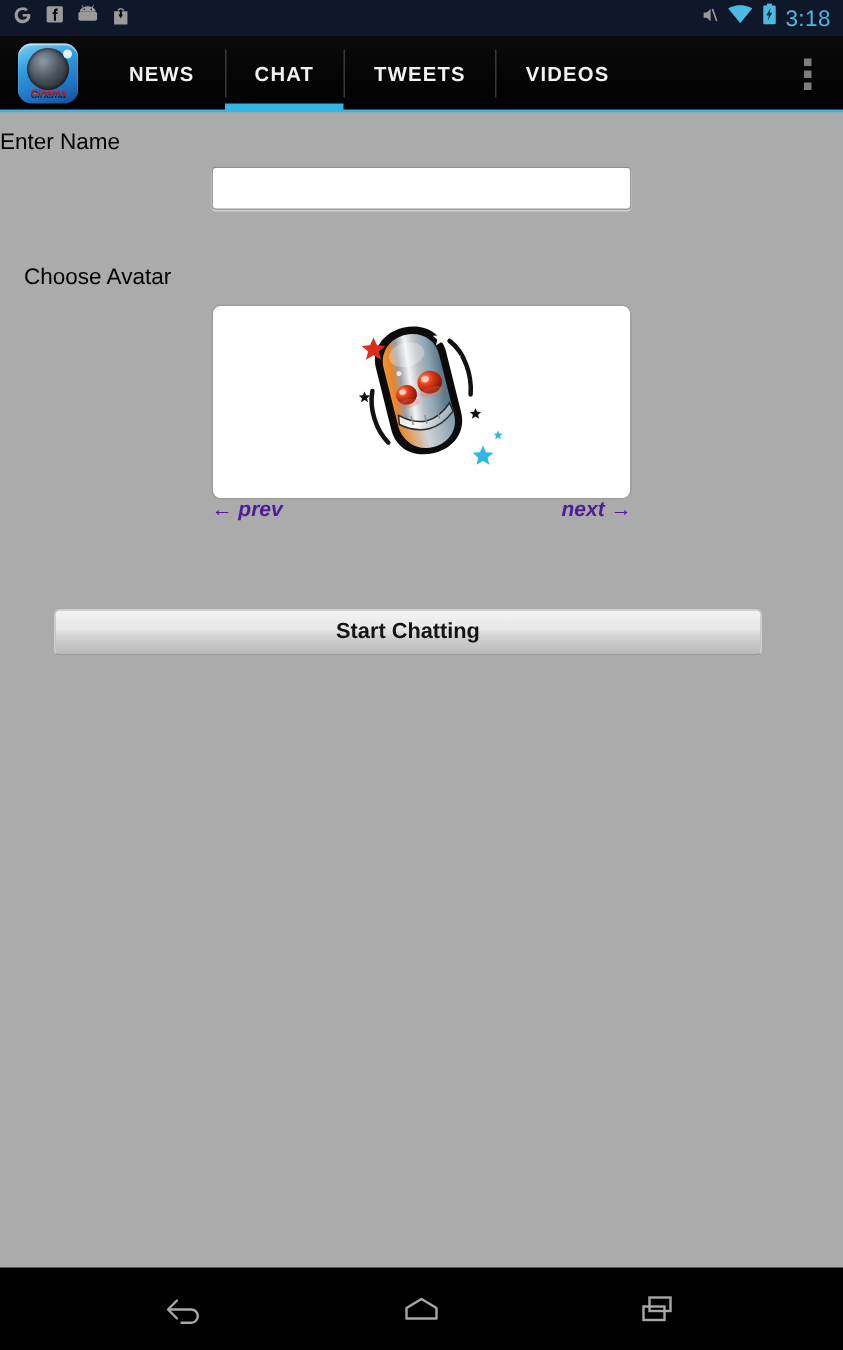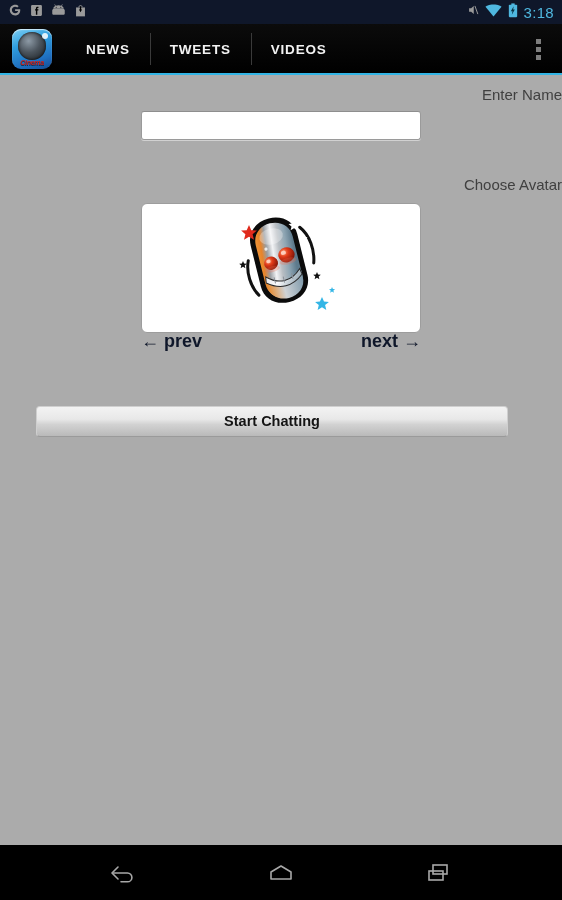--- a/index.html
+++ b/index.html
@@ -160,22 +160,22 @@
 
   
   #content {
     position: absolute;
     left: 0; top: 75px;
     width: 562px;
     height: 770px;
     background: #ababab;
   }
   .section-label {
-    text-align: right;
-    color: #404040;
+    text-align: left;
+    color: #000000;
     font-size: 15px;
     font-family: "Liberation Sans", sans-serif;
   }
   #name-label { margin-top: 11px; }
 
   #name-input {
     display: block;
     position: absolute;
     left: 141px;
     top: 36px;
@@ -219,25 +219,26 @@
   #nav-row {
     position: absolute;
     left: 141px;
     top: 256px;
     width: 280px;
     display: flex;
     justify-content: space-between;
     align-items: center;
   }
   .nav-link {
-    color: #0f172a;
-    font-size: 18px;
+    color: #4c1d95;
+    font-size: 14px;
     font-weight: bold;
     font-family: "Liberation Sans", sans-serif;
     cursor: default;
+    font-style: italic;
   }
 
   #start-button {
     position: absolute;
     left: 36px;
     top: 331px;
     width: 472px;
     height: 31px;
     box-sizing: border-box;
     border: 1px solid #cfcfcf;
@@ -333,20 +334,24 @@
 
     <div id="app-icon">
       <div class="ic-disc"></div>
       <div class="ic-glint"></div>
       <div class="ic-word">Cinema</div>
     </div>
 
     <div id="tabs">
       <div class="tab">
         <span>NEWS</span>
+        <span class="tab-underline"></span>
+      </div>
+      <div class="tab active">
+        <span>CHAT</span>
         <span class="tab-underline"></span>
       </div>
       <div class="tab">
         <span>TWEETS</span>
         <span class="tab-underline"></span>
       </div>
       <div class="tab">
         <span>VIDEOS</span>
         <span class="tab-underline"></span>
       </div>

